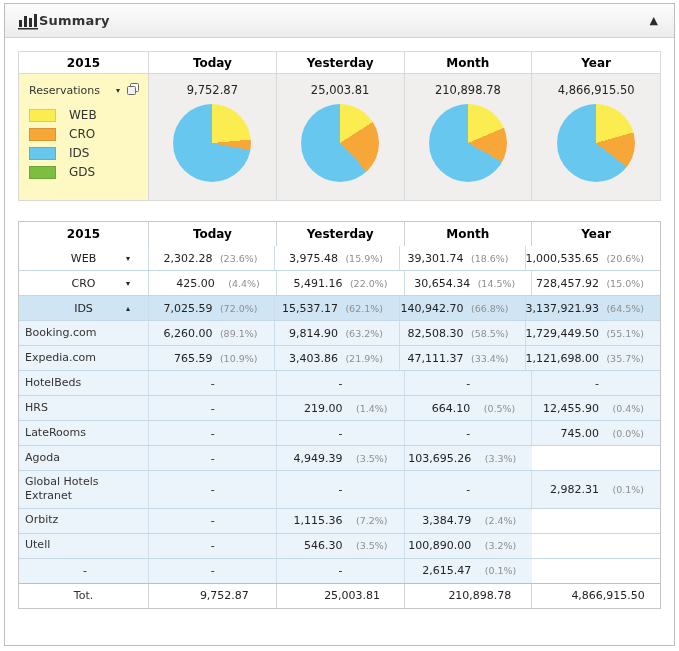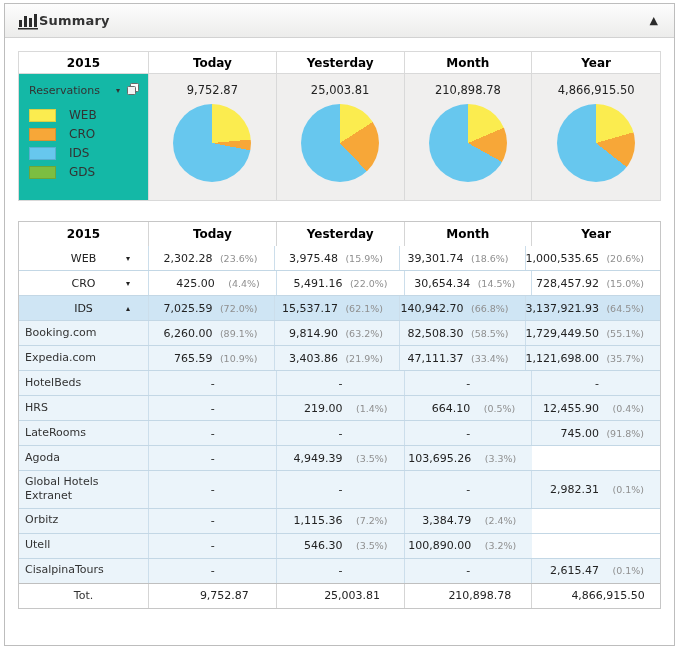--- a/index.html
+++ b/index.html
@@ -28,21 +28,21 @@
   
   .grid-row { display: grid; grid-template-columns: 130px repeat(4, 1fr); }
 
   
   .charts-table { margin: 13px 13px 0 13px; border: 1px solid #d9d9d9; }
   .charts-table .hcell { background: #fff; border-bottom: 1px solid #d9d9d9; border-right: 1px solid #d9d9d9;
                          height: 22px; display: flex; align-items: center; justify-content: center;
                          font-size: 12px; font-weight: bold; color: #000; }
   .charts-table .hcell:last-child, .charts-table .ccell:last-child, .legend-cell { border-right-width: 0; }
   .charts-table .hcell:last-child { border-right: none; }
-  .legend-cell { background: #14b8a6; border-right: 1px solid #d9d9d9 !important; padding: 9px 8px 8px 10px; height: 126px; }
+  .legend-cell { background: #fef9c3; border-right: 1px solid #d9d9d9 !important; padding: 9px 8px 8px 10px; height: 126px; }
   .selector-line { display: flex; align-items: center; font-size: 11px; color: #333; }
   .dd-arrow { font-size: 8px; color: #333; margin-left: 16px; cursor: pointer; }
   .copy-icon { margin-left: 7px; cursor: pointer; display: inline-block; }
   .legend { margin-top: 10px; display: flex; flex-direction: column; gap: 5px; }
   .legend-item { display: flex; align-items: center; gap: 13px; font-size: 12px; color: #333; }
   .swatch { width: 27px; height: 13px; border: 1px solid rgba(0,0,0,0.12); }
   .chart-cell { background: #f0efee; border-right: 1px solid #d9d9d9; height: 126px;
                 display: flex; flex-direction: column; align-items: center; padding-top: 9px; }
   .chart-cell:last-child { border-right: none; }
   .chart-total { font-size: 11.5px; color: #222; }
@@ -323,21 +323,21 @@
           <div class="dcell">
             <span class="dval">-</span>
             <span class="dpct"></span>
           </div>
           <div class="dcell">
             <span class="dval">-</span>
             <span class="dpct"></span>
           </div>
           <div class="dcell">
             <span class="dval">745.00</span>
-            <span class="dpct">(91.8%)</span>
+            <span class="dpct">(0.0%)</span>
           </div>
         </div>
         <div class="grid-row drow row-sub">
           <div class="lbl-sub">
             <span>Agoda</span>
           </div>
           <div class="dcell">
             <span class="dval">-</span>
             <span class="dpct"></span>
           </div>
@@ -399,23 +399,20 @@
           <div class="dcell">
             <span class="dval">546.30</span>
             <span class="dpct">(3.5%)</span>
           </div>
           <div class="dcell">
             <span class="dval">100,890.00</span>
             <span class="dpct">(3.2%)</span>
           </div>
         </div>
         <div class="grid-row drow row-sub">
-          <div class="lbl-sub">
-            <span>CisalpinaTours</span>
-          </div>
           <div class="dcell">
             <span class="dval">-</span>
             <span class="dpct"></span>
           </div>
           <div class="dcell">
             <span class="dval">-</span>
             <span class="dpct"></span>
           </div>
           <div class="dcell">
             <span class="dval">-</span>

